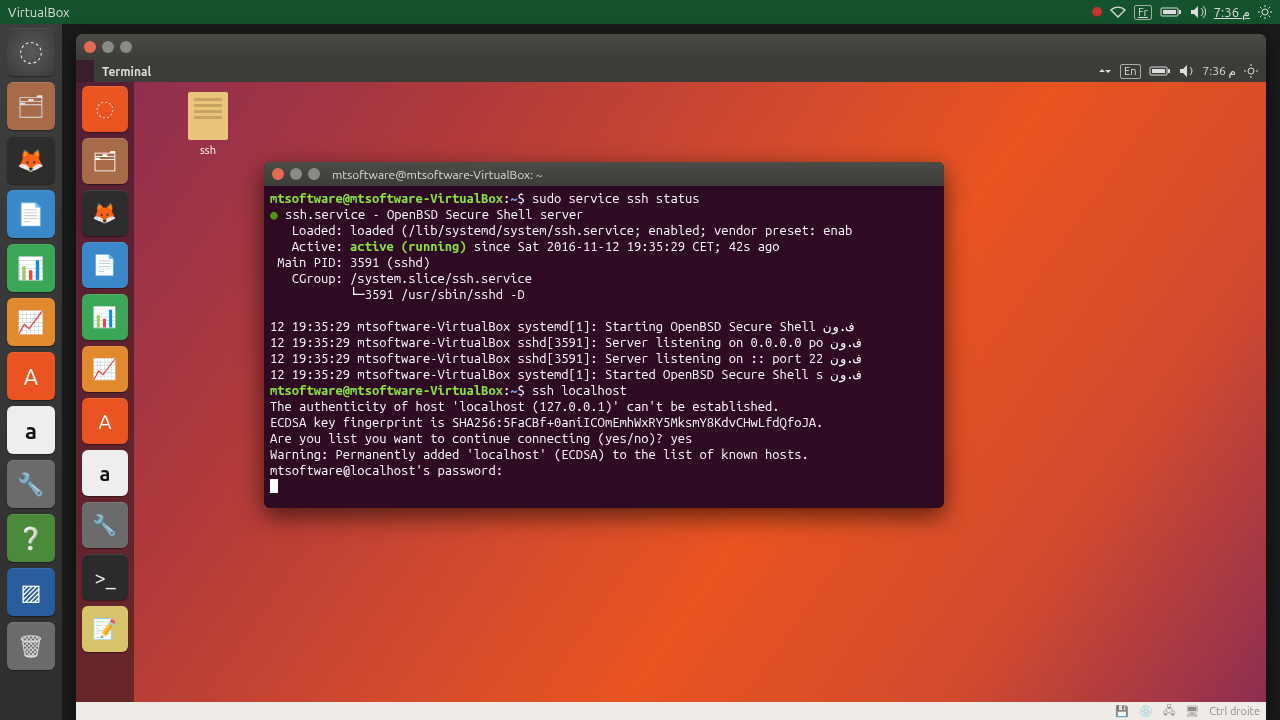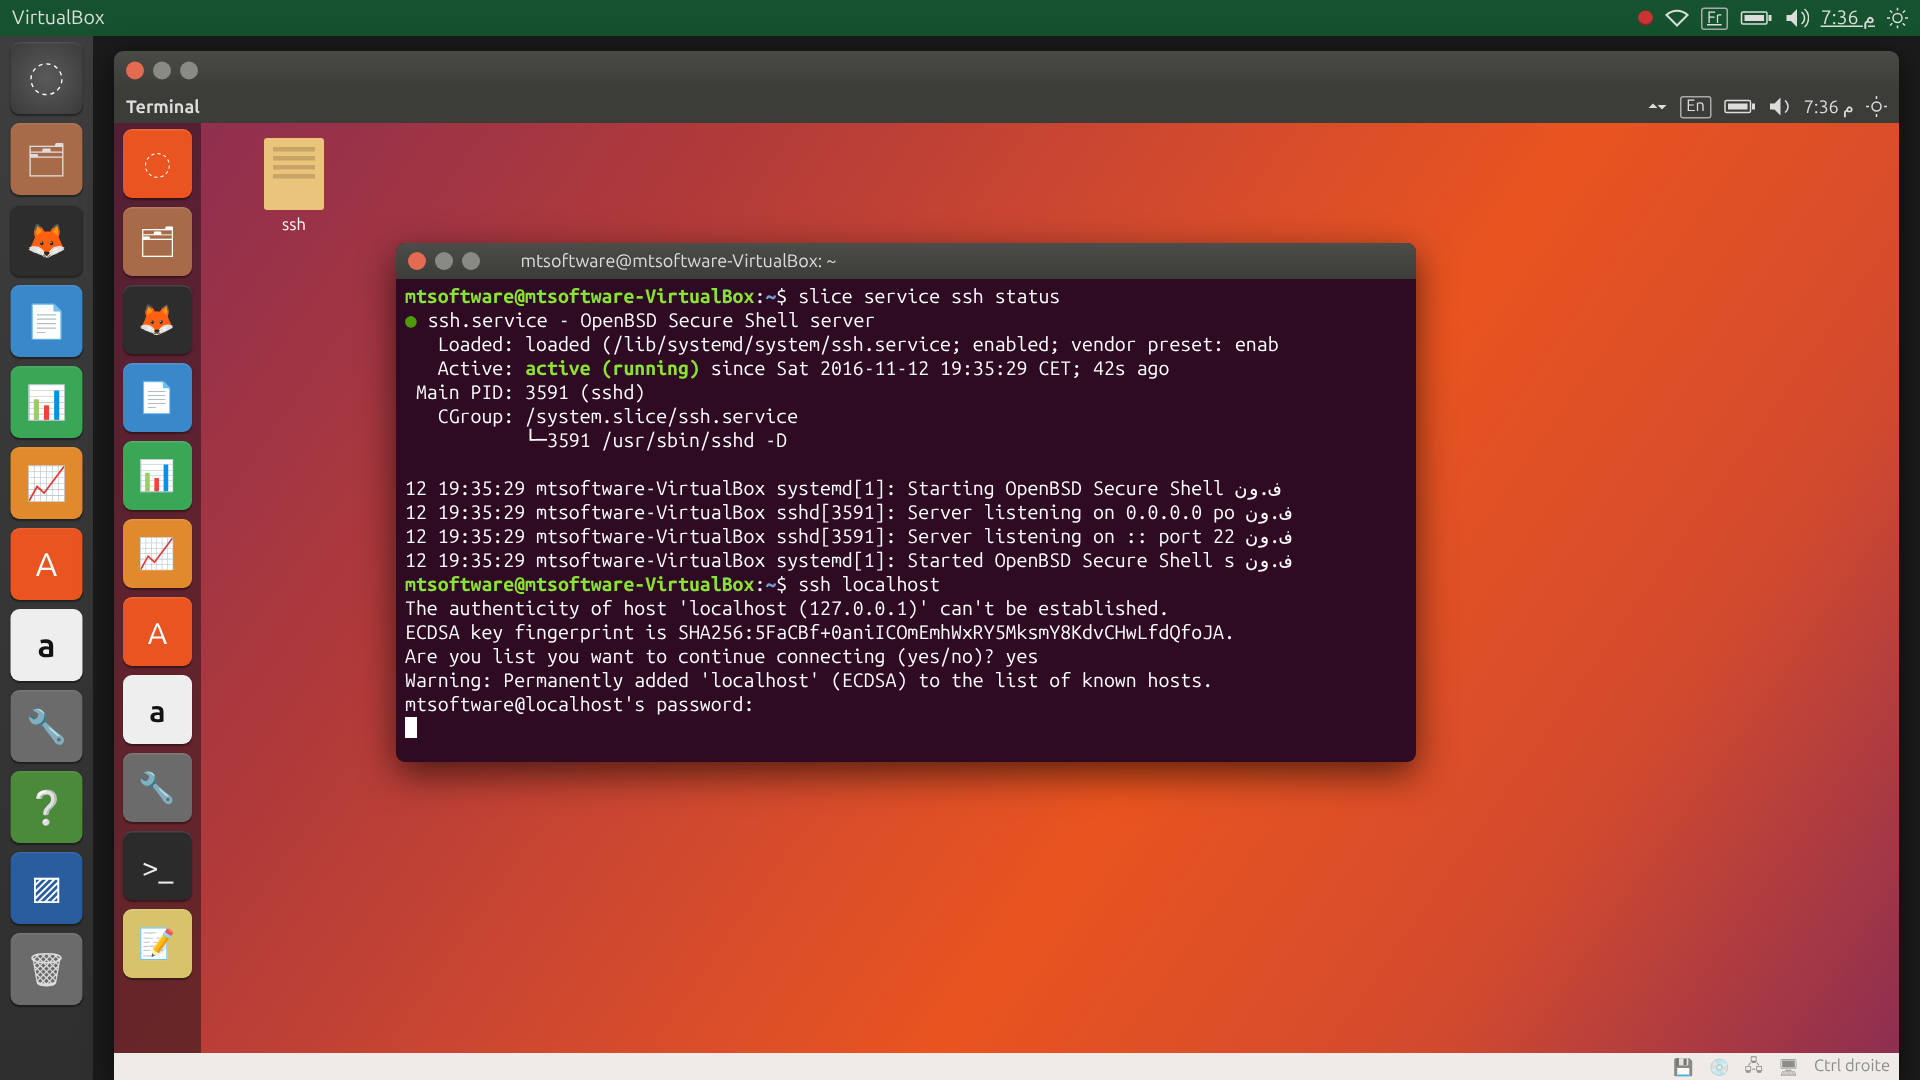--- a/index.html
+++ b/index.html
@@ -25,40 +25,40 @@
   .ub-circ{color:#fff;font-size:26px;}
   
   .host-main{position:absolute;left:62px;right:0;top:24px;bottom:0;background:#1b1b1b;}
   
   .vm-window{position:absolute;left:14px;top:10px;right:14px;bottom:0;background:#3b1e2c;border-radius:6px 6px 0 0;box-shadow:0 4px 20px rgba(0,0,0,.6);overflow:hidden;}
   .vm-titlebar{height:26px;background:linear-gradient(#4a4a46,#3c3c38);display:flex;align-items:center;padding:0 8px;color:#eee;font-size:13px;border-radius:6px 6px 0 0;}
   .winbtn{width:12px;height:12px;border-radius:50%;margin-right:6px;display:inline-block;}
   .winbtn.close{background:#e46b52;}
   .winbtn.min{background:#8a8a85;}
   .winbtn.max{background:#8a8a85;}
-  .vm-menubar{height:22px;background:#3c3c38;color:#ddd;display:flex;align-items:center;padding:0 8px;font-size:12px;}
+  .vm-menubar{height:22px;background:#3c3c38;color:#ddd;display:flex;align-items:center;padding:0 8px;font-size:12px;margin-left:18px;}
   .vm-menubar .spacer{flex:1;}
   .vm-menubar .item{margin-left:8px;display:inline-flex;align-items:center;}
   
   .guest-desktop{position:absolute;left:0;right:0;top:48px;bottom:0;background:linear-gradient(125deg,#8a2d52 0%,#b03a3a 25%,#d24a2e 45%,#e95420 60%,#d24a2e 80%,#8a2d52 100%);}
   .guest-launcher{position:absolute;left:0;top:0;bottom:0;width:58px;background:rgba(40,20,30,.55);display:flex;flex-direction:column;align-items:center;padding-top:4px;gap:6px;}
   .gtile{width:46px;height:46px;border-radius:6px;display:flex;align-items:center;justify-content:center;color:#fff;font-size:20px;box-shadow:inset 0 1px 0 rgba(255,255,255,.12),0 1px 1px rgba(0,0,0,.4);}
   .gtile.ubuntu{background:#e95420;}
   .gtile.files{background:#a86b4a;}
   .gtile.firefox{background:#2d2d2d;}
   .gtile.doc{background:#3a87c9;}
   .gtile.calc{background:#3aa757;}
   .gtile.impress{background:#e08a2d;}
   .gtile.software{background:#e95420;}
   .gtile.amazon{background:#eee;color:#111;font-weight:bold;}
   .gtile.settings{background:#6b6b6b;}
   .gtile.term{background:#2b2b2b;color:#eee;}
   .gtile.gedit{background:#d7c46a;}
   
-  .desk-icon{position:absolute;left:96px;top:10px;width:48px;text-align:center;color:#fff;font-size:11px;}
+  .desk-icon{position:absolute;left:108px;top:10px;width:48px;text-align:center;color:#fff;font-size:11px;}
   .desk-icon .paper{width:40px;height:48px;margin:0 auto 4px;background:#e9c47a;border-radius:2px;position:relative;}
   .desk-icon .paper::before{content:"";position:absolute;top:6px;left:6px;right:6px;height:3px;background:rgba(0,0,0,.15);box-shadow:0 6px 0 rgba(0,0,0,.15),0 12px 0 rgba(0,0,0,.15),0 18px 0 rgba(0,0,0,.15);}
   
   .term-window{position:absolute;left:188px;top:80px;width:680px;border-radius:6px;background:#2e0a23;box-shadow:0 8px 24px rgba(0,0,0,.6);}
   .term-title{height:24px;background:linear-gradient(#4c4c48,#3c3c38);border-radius:6px 6px 0 0;display:flex;align-items:center;padding:0 8px;color:#ddd;font-size:12px;}
   .term-body{padding:4px 6px 14px;font-family:"Ubuntu Mono","DejaVu Sans Mono",monospace;font-size:13px;line-height:16px;color:#fff;white-space:pre;overflow:hidden;}
   .g{color:#8ae234;font-weight:bold;}
   .b{color:#729fcf;font-weight:bold;}
   .w{color:#fff;}
   .dot-green{color:#4e9a06;}
@@ -193,23 +193,23 @@
       <div class="desk-icon">
         <div class="paper"></div>
         <div>ssh</div>
       </div>
 
       <div class="term-window">
         <div class="term-title">
           <span class="winbtn close"></span>
           <span class="winbtn min"></span>
           <span class="winbtn max"></span>
-          <span style="margin-left:21px;">mtsoftware@mtsoftware-VirtualBox: ~</span>
+          <span style="margin-left:6px;">mtsoftware@mtsoftware-VirtualBox: ~</span>
         </div>
-        <div class="term-body"><span class="g">mtsoftware@mtsoftware-VirtualBox</span><span class="w">:</span><span class="b">~</span><span class="w">$ </span><span>slice service ssh status</span>
+        <div class="term-body"><span class="g">mtsoftware@mtsoftware-VirtualBox</span><span class="w">:</span><span class="b">~</span><span class="w">$ </span><span>sudo service ssh status</span>
 <span class="dot-green">●</span><span> ssh.service - OpenBSD Secure Shell server</span>
 <span>   Loaded: loaded (/lib/systemd/system/ssh.service; enabled; vendor preset: enab</span>
 <span>   Active: </span><span class="g">active (running)</span><span> since Sat 2016-11-12 19:35:29 CET; 42s ago</span>
 <span> Main PID: 3591 (sshd)</span>
 <span>   CGroup: /system.slice/ssh.service</span>
 <span>           └─3591 /usr/sbin/sshd -D</span>
 <span></span>
 <span>12 19:35:29 mtsoftware-VirtualBox systemd[1]: Starting OpenBSD Secure Shell ف.ون</span>
 <span>12 19:35:29 mtsoftware-VirtualBox sshd[3591]: Server listening on 0.0.0.0 po ف.ون</span>
 <span>12 19:35:29 mtsoftware-VirtualBox sshd[3591]: Server listening on :: port 22 ف.ون</span>

